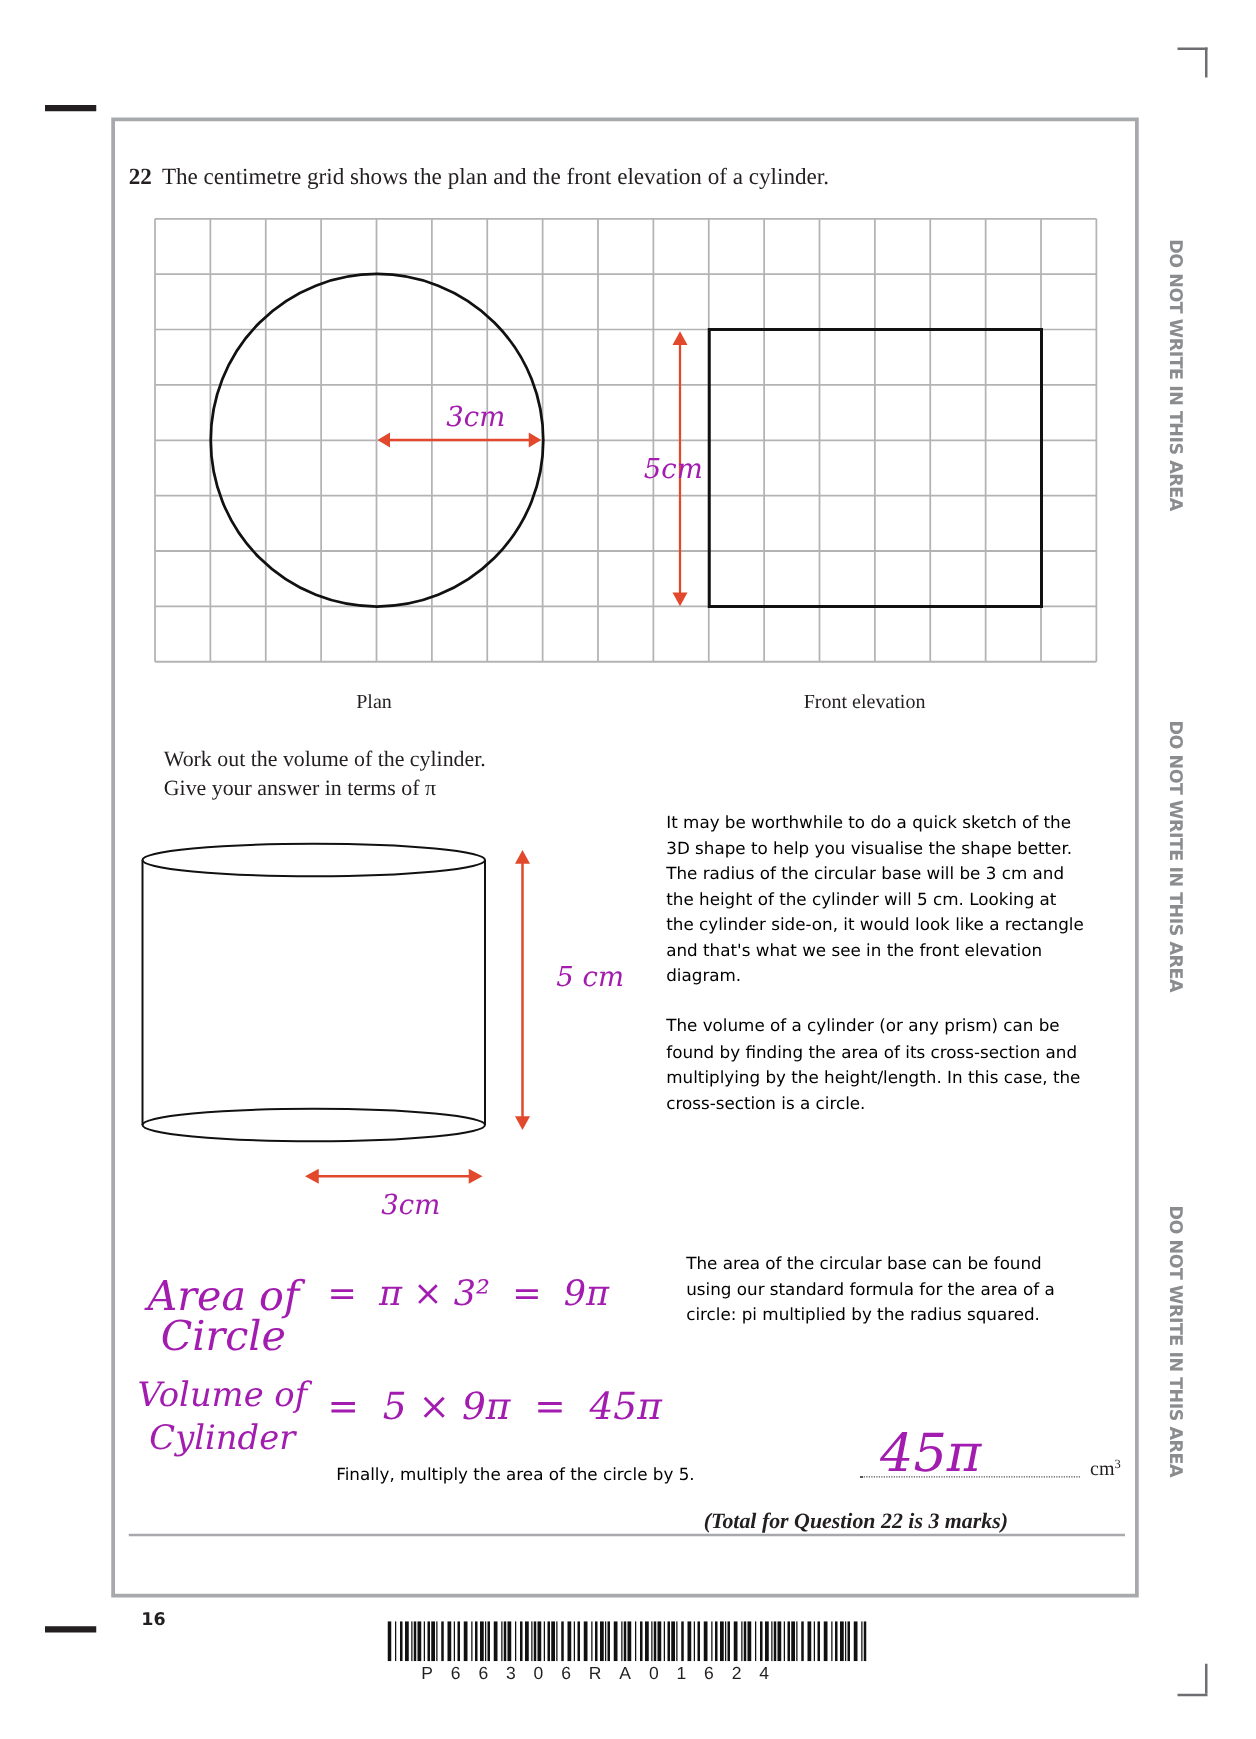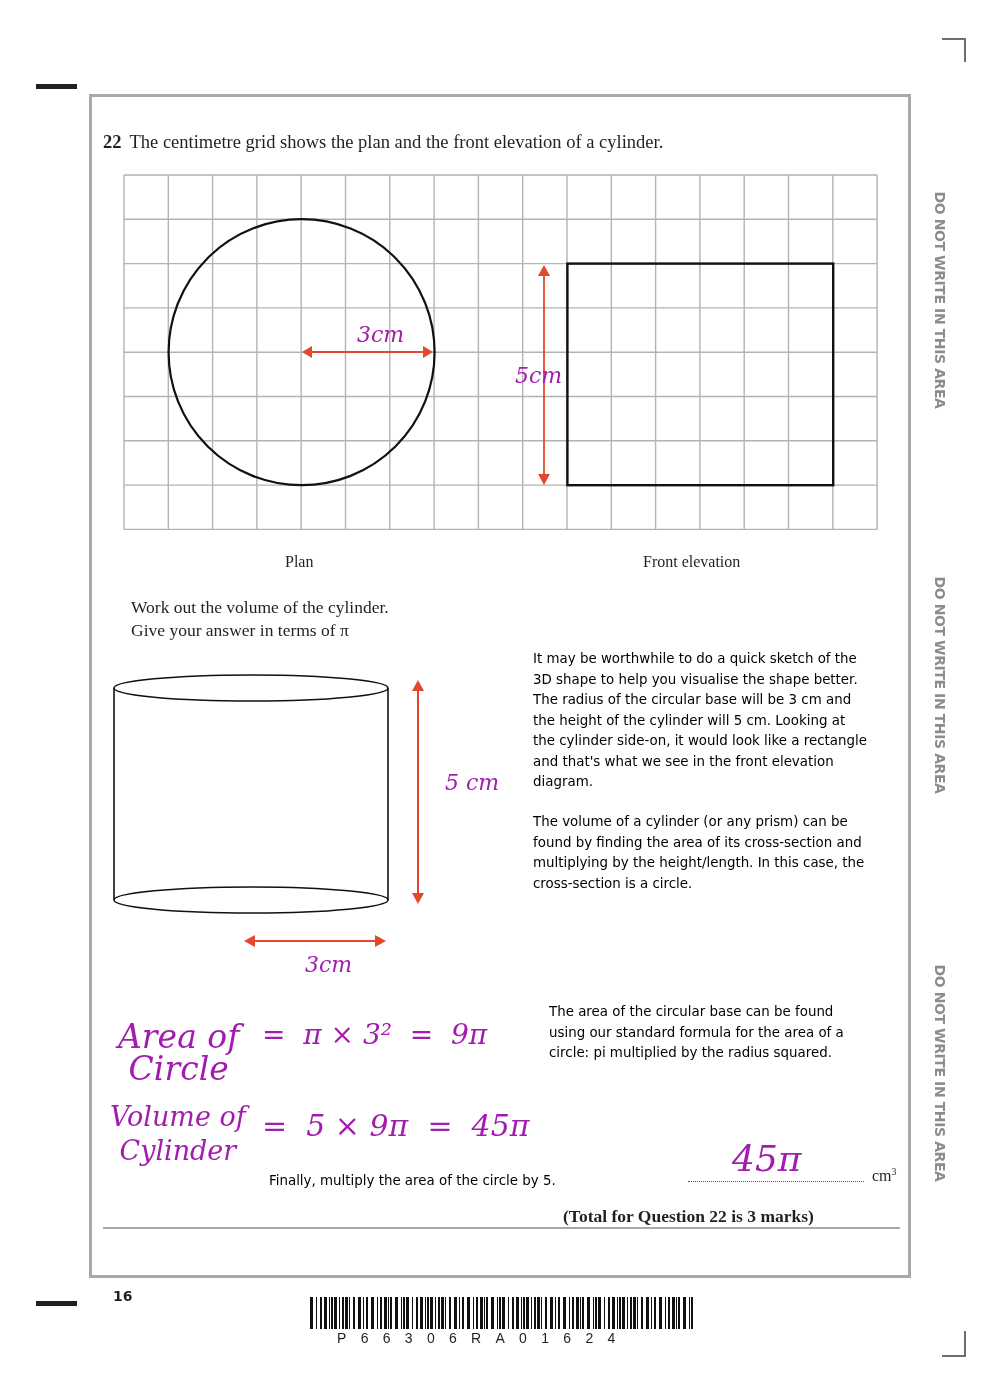--- a/index.html
+++ b/index.html
@@ -12,21 +12,21 @@
   .q-num { font-weight:bold; margin-right:8px; }
   .label { font-size:16px; white-space:nowrap; }
   .instr { left:131px; font-size:17.5px; white-space:nowrap; }
   .note { font-family:"DejaVu Sans", sans-serif; color:#000000; font-size:13.4px; line-height:20.5px; }
   .side { width:30px; height:260px; }
   .side span { position:absolute; left:50%; top:50%; transform:translate(-50%,-50%) rotate(90deg); white-space:nowrap; font-family:"DejaVu Sans", sans-serif; font-weight:bold; font-size:14px; color:#8a8c8e; letter-spacing:-0.4px; }
   .hand { font-family:"DejaVu Serif", serif; font-style:italic; color:#a21caf;text-align:center; }
   .answer-line { left:688px; top:1181px; width:176px; border-bottom:1.5px dotted #555; }
   .unit { left:872px; top:1166px; font-size:16px; }
   .unit sup { font-size:10px; }
-  .total { left:563px; top:1206px; font-size:17.5px; font-weight:bold; white-space:nowrap; }
+  .total { left:563px; top:1206px; font-size:17.5px; font-weight:bold; white-space:nowrap;font-style:italic; }
   .rule { left:103px; top:1227px; width:797px; height:2px; background:#a7a9ac; }
   .page-num { left:113px; top:1288px; font-family:"DejaVu Sans", sans-serif; font-weight:bold; font-size:14px; }
   .barcode-text { left:337px; top:1330px; font-family:"Liberation Sans", sans-serif; font-size:14px; letter-spacing:14.3px; white-space:nowrap; }
 </style>
 </head>
 <body>
 
 <div class="abs frame"></div>
 <div class="abs margin-bar" style="top:84px;"></div>
 <div class="abs margin-bar" style="top:1301px;"></div>
@@ -127,21 +127,21 @@
   <div>Area of</div>
   <div>Circle</div>
 </div>
 <div class="abs hand" style="left:262px;top:1018px;font-size:28px;white-space:pre;">=  π × 3²  =  9π</div>
 <div class="abs hand" style="left:110px;top:1100px;font-size:27px;line-height:34px;">
   <div>Volume of</div>
   <div>Cylinder</div>
 </div>
 <div class="abs hand" style="left:262px;top:1108px;font-size:30px;white-space:pre;">=  5 × 9π  =  45π</div>
 
-<div class="abs hand" style="left:732px;top:1138px;font-size:36px;">45π</div>
+<div class="abs hand" style="left:704px;top:1138px;font-size:42px;">45π</div>
 <div class="abs answer-line"></div>
 <div class="abs unit"><span>cm</span><sup>3</sup></div>
 
 <div class="abs total">(Total for Question 22 is 3 marks)</div>
 <div class="abs rule"></div>
 
 <div class="abs page-num">16</div>
 <svg class="abs" style="left:310px;top:1297px;" width="385" height="32">
     <g id="barcode-bars" fill="#111">
       <rect x="0" y="0" width="3" height="32"></rect>

